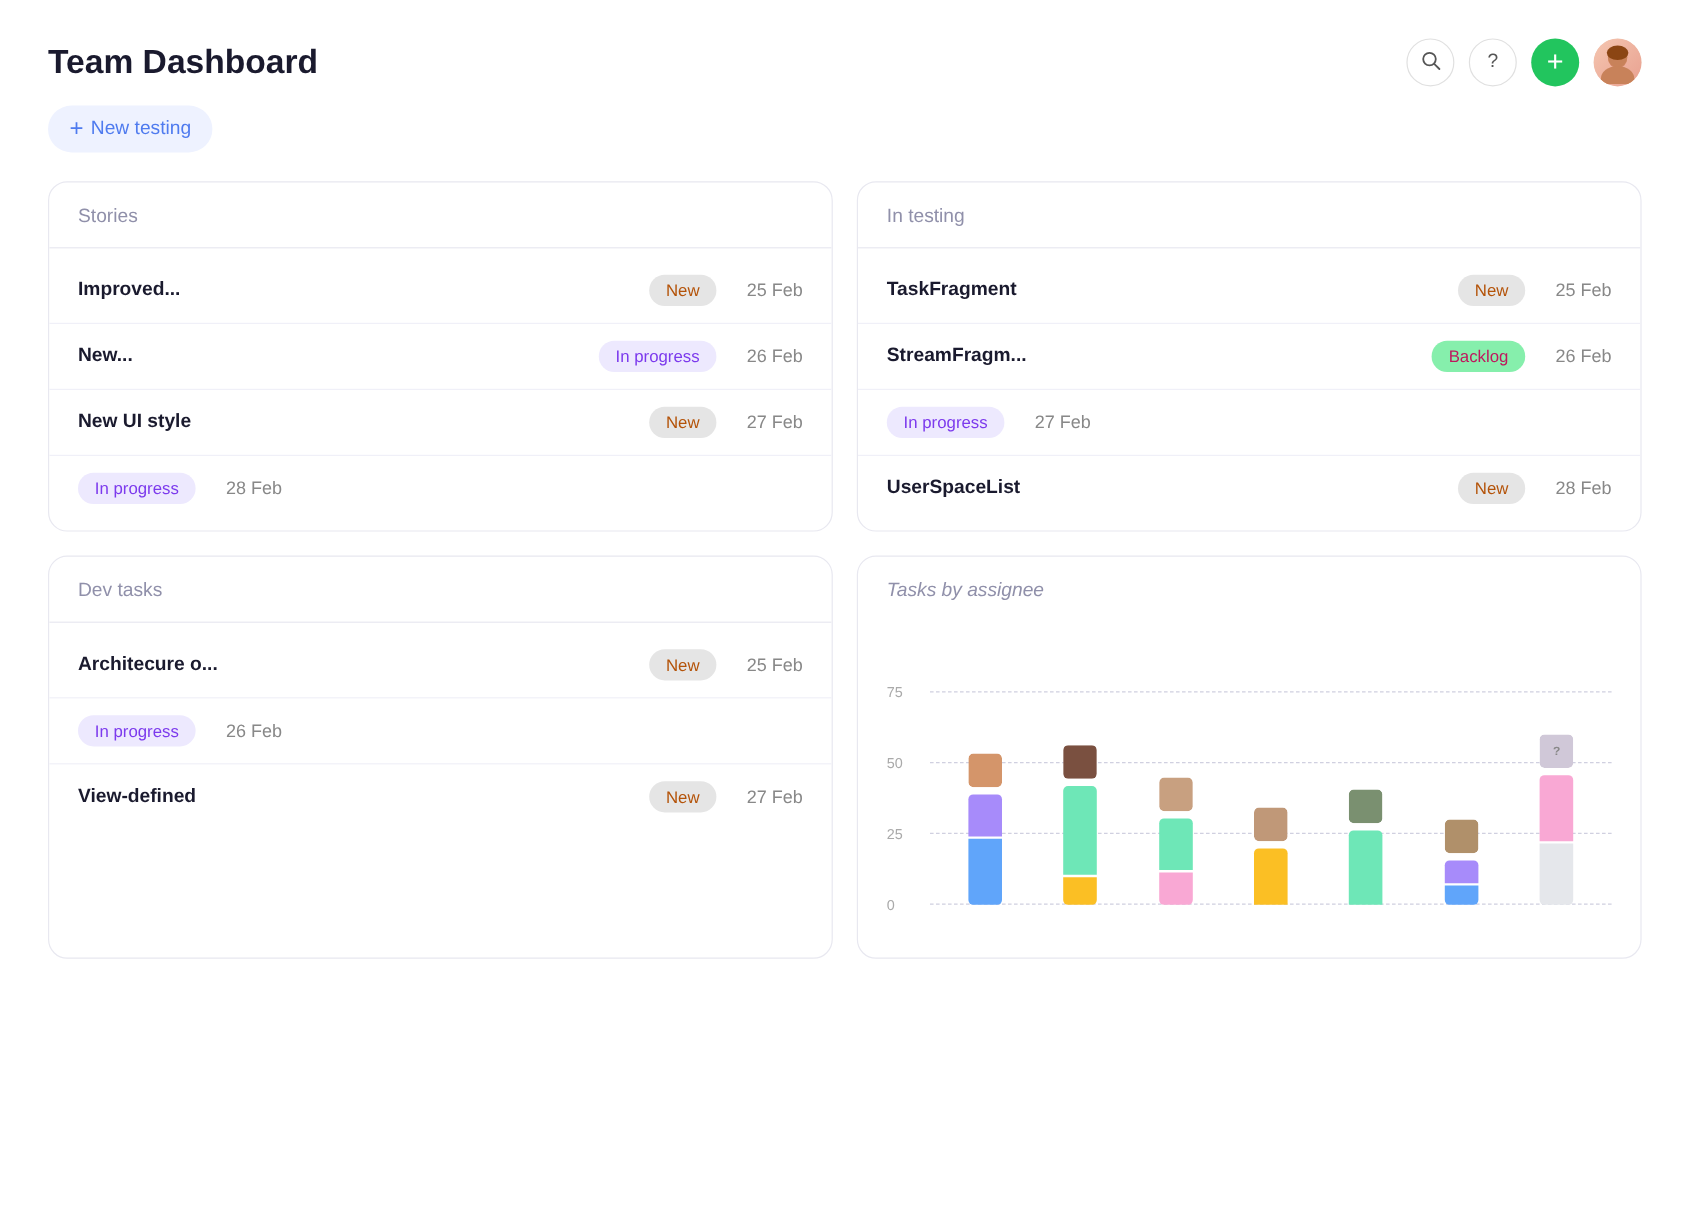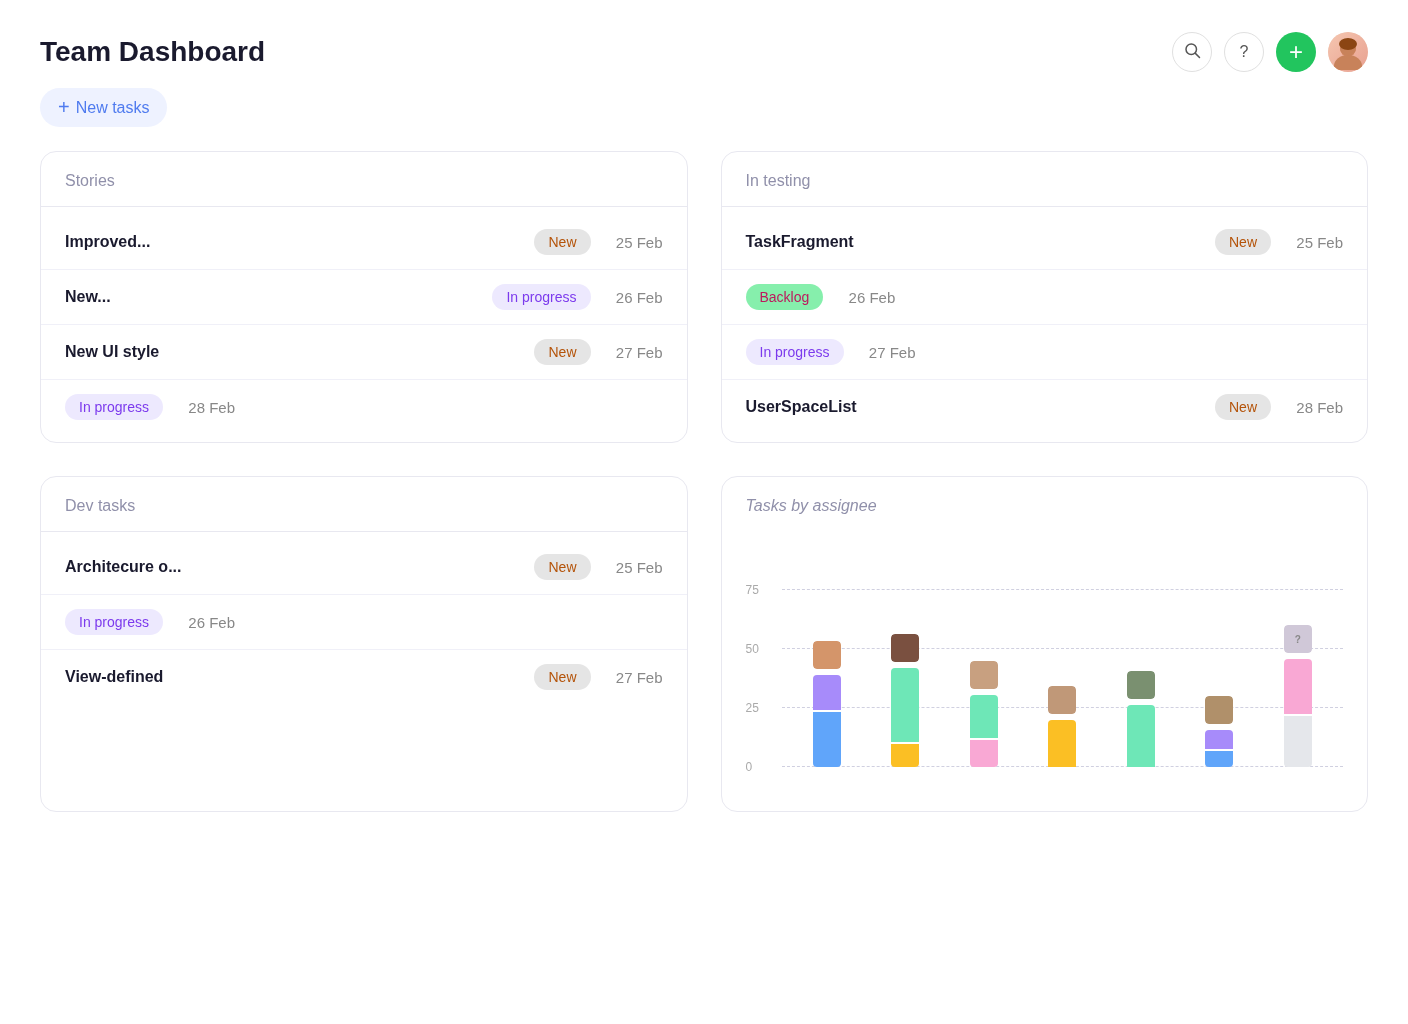--- a/index.html
+++ b/index.html
@@ -91,21 +91,21 @@
       margin-top: 8px;
       margin-bottom: 24px;
     }
     .new-widget-btn span.plus {
       font-size: 20px;
       font-weight: 400;
     }
     .grid {
       display: grid;
       grid-template-columns: 1fr 1fr;
-      gap: 33px;
+      gap: 20px;
     }
     .card {
       border: 1.5px solid #e8e8f0;
       border-radius: 16px;
       overflow: hidden;
       background: #fff;
     }
     .card-header {
       padding: 20px 24px 16px;
       border-bottom: 1.5px solid #e8e8f0;
@@ -286,21 +286,21 @@
           <ellipse cx="18" cy="32" rx="14" ry="11" fill="#c8825a"></ellipse>
         </svg>
       </div>
     </button>
   </div>
 </div>
 
 
 <button class="new-widget-btn">
   <span class="plus">+</span>
-  <span>New tasks</span>
+  <span>New testing</span>
 </button>
 
 
 <div class="grid">
 
   <div class="card">
     <div class="card-header">
       <span class="card-title">Stories</span>
     </div>
     <div class="card-body" id="stories-body">
@@ -330,20 +330,21 @@
     <div class="card-header">
       <span class="card-title">In testing</span>
     </div>
     <div class="card-body" id="in-testing-body">
         <div class="task-row">
       <span class="task-name">TaskFragment</span>
       <span class="badge badge-new">New</span>
       <span class="task-date">25 Feb</span>
     </div>
         <div class="task-row">
+      <span class="task-name">StreamFragm...</span>
       <span class="badge badge-backlog">Backlog</span>
       <span class="task-date">26 Feb</span>
     </div>
         <div class="task-row">
       <span class="badge badge-inprogress">In progress</span>
       <span class="task-date">27 Feb</span>
     </div>
         <div class="task-row">
       <span class="task-name">UserSpaceList</span>
       <span class="badge badge-new">New</span>

